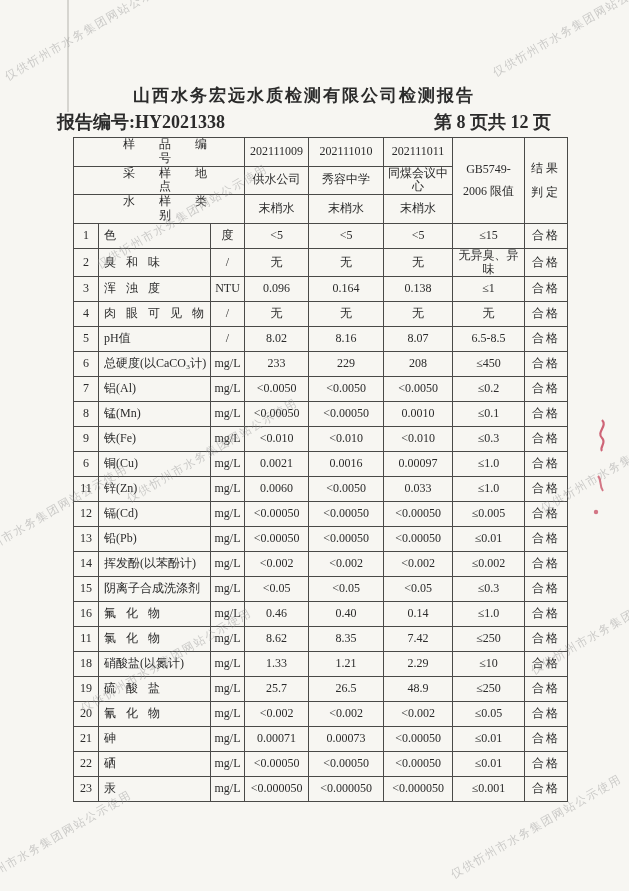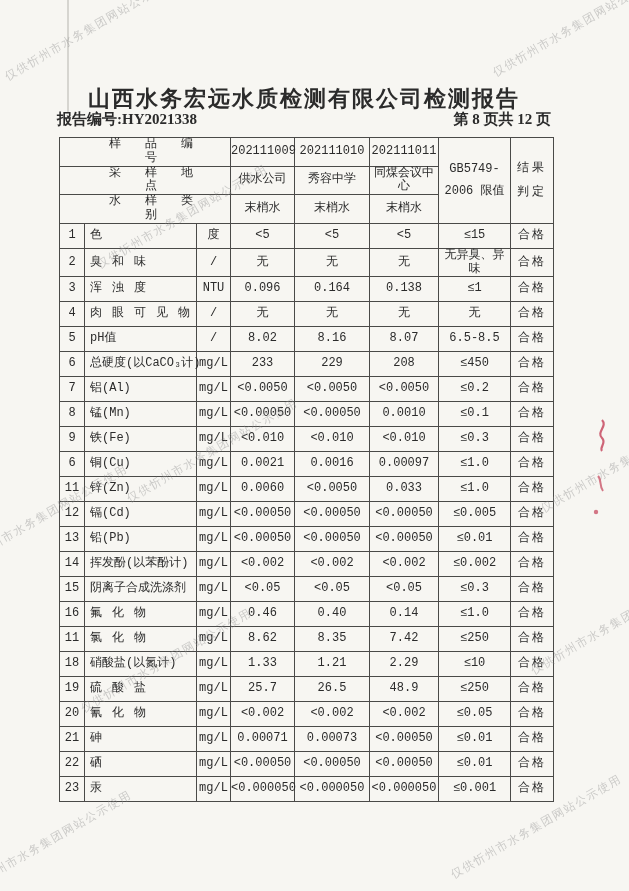--- a/index.html
+++ b/index.html
@@ -20,33 +20,32 @@
   }
   .wm{
     position:absolute;white-space:nowrap;
     font-size:11.5px;letter-spacing:1.5px;
     color:rgba(140,140,140,.42);
     transform:rotate(-30deg);transform-origin:left center;
     z-index:5;pointer-events:none;
   }
   .title{
     position:absolute;left:57px;top:84px;width:494px;
-    text-align:center;font-size:22px;font-weight:bold;
+    text-align:center;font-size:17px;font-weight:bold;
     letter-spacing:2px;z-index:2;
   }
   .meta{
     position:absolute;left:57px;top:110px;width:494px;
     display:flex;justify-content:space-between;
-    font-size:15px;font-weight:bold;z-index:2;
+    font-size:18px;font-weight:bold;z-index:2;
   }
   table.report{
-    position:absolute;left:59px;top:137px;width:494px;
+    position:absolute;left:73px;top:137px;width:494px;
     border-collapse:collapse;table-layout:fixed;z-index:2;
     background:transparent;
-    font-family:Liberation Mono, monospace;
   }
   table.report td{
     border:1px solid #4a4a48;
     text-align:center;vertical-align:middle;
     font-size:12px;padding:0;line-height:1.15;
   }
   thead tr{height:26px;}
   tbody tr{height:25px;}
   .hlabel{letter-spacing:24px;padding-left:36px !important;font-size:12.5px;}
   .hval{font-size:12.5px;margin-top:30px;}

